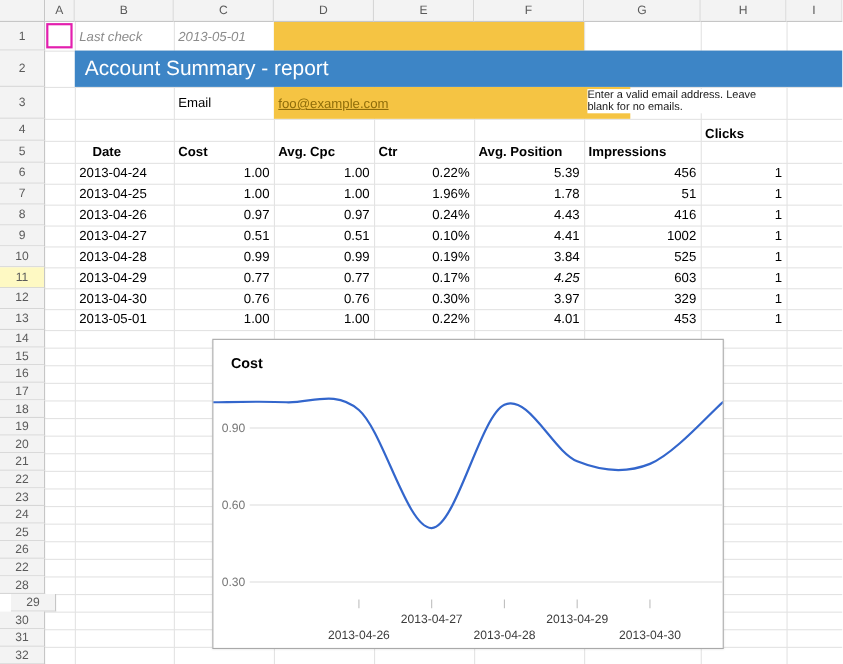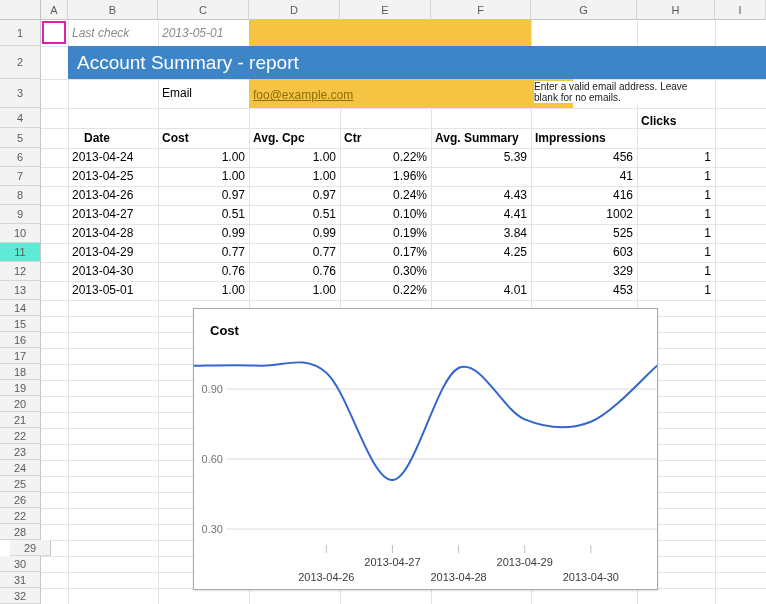--- a/index.html
+++ b/index.html
@@ -5,21 +5,21 @@
   html,body{margin:0;padding:0;background:#fff;}
   #sheet{position:relative;width:766px;height:604px;background:#fff;overflow:hidden;
          font-family:"Liberation Sans",sans-serif;user-select:none;}
   #sheet div{position:absolute;box-sizing:border-box;}
 
   .corner{background:#f3f3f3;border-right:1px solid #c6c6c6;border-bottom:1px solid #c6c6c6;z-index:4;}
   .colhdr{background:#f3f3f3;border-right:1px solid #d6d6d6;border-bottom:1px solid #c6c6c6;
           color:#5a5a5a;font-size:11px;text-align:center;z-index:4;}
   .rowhdr{background:#f3f3f3;border-right:1px solid #c6c6c6;border-bottom:1px solid #d6d6d6;
           color:#5a5a5a;font-size:11px;text-align:center;z-index:4;}
-  .rowhdr.hl{background:#5eead4;}
+  .rowhdr.hl{background:#fef9c3;}
 
   .vline,.hline{background:#e3e3e3;z-index:1;}
 
   .cell{font-size:12px;color:#000;padding:0 4px;white-space:nowrap;z-index:2;}
   .cell.num{text-align:right;}
   .cell.bold{font-weight:bold;}
   .ital{font-style:italic;color:#8b8b8b;}
 
   .block{z-index:2;}
   .yellow{background:var(--yellow,#f5c443);}
@@ -161,35 +161,36 @@
     <div class="hline" style="left: 41px; top: 508px; width: 725px; height: 1px;"></div>
     <div class="hline" style="left: 41px; top: 524px; width: 725px; height: 1px;"></div>
     <div class="hline" style="left: 41px; top: 540px; width: 725px; height: 1px;"></div>
     <div class="hline" style="left: 41px; top: 556px; width: 725px; height: 1px;"></div>
     <div class="hline" style="left: 41px; top: 572px; width: 725px; height: 1px;"></div>
     <div class="hline" style="left: 41px; top: 588px; width: 725px; height: 1px;"></div>
     <div class="cell bold" style="left: 80px; top: 128px; width: 90px; height: 20px; line-height: 20px;">Date</div>
     <div class="cell bold" style="left: 158px; top: 128px; width: 91px; height: 20px; line-height: 20px;">Cost</div>
     <div class="cell bold" style="left: 249px; top: 128px; width: 91px; height: 20px; line-height: 20px;">Avg. Cpc</div>
     <div class="cell bold" style="left: 340px; top: 128px; width: 91px; height: 20px; line-height: 20px;">Ctr</div>
-    <div class="cell bold" style="left: 431px; top: 128px; width: 100px; height: 20px; line-height: 20px;">Avg. Summary</div>
+    <div class="cell bold" style="left: 431px; top: 128px; width: 100px; height: 20px; line-height: 20px;">Avg. Position</div>
     <div class="cell bold" style="left: 531px; top: 128px; width: 106px; height: 20px; line-height: 20px;">Impressions</div>
     <div class="cell bold" style="left: 637px; top: 111px; width: 78px; height: 20px; line-height: 20px;">Clicks</div>
     <div class="cell" style="left: 68px; top: 148px; width: 90px; height: 19px; line-height: 19px;">2013-04-24</div>
     <div class="cell num" style="left: 158px; top: 148px; width: 91px; height: 19px; line-height: 19px;">1.00</div>
     <div class="cell num" style="left: 249px; top: 148px; width: 91px; height: 19px; line-height: 19px;">1.00</div>
     <div class="cell num" style="left: 340px; top: 148px; width: 91px; height: 19px; line-height: 19px;">0.22%</div>
     <div class="cell num" style="left: 431px; top: 148px; width: 100px; height: 19px; line-height: 19px;">5.39</div>
     <div class="cell num" style="left: 531px; top: 148px; width: 106px; height: 19px; line-height: 19px;">456</div>
     <div class="cell num" style="left: 637px; top: 148px; width: 78px; height: 19px; line-height: 19px;">1</div>
     <div class="cell" style="left: 68px; top: 167px; width: 90px; height: 19px; line-height: 19px;">2013-04-25</div>
     <div class="cell num" style="left: 158px; top: 167px; width: 91px; height: 19px; line-height: 19px;">1.00</div>
     <div class="cell num" style="left: 249px; top: 167px; width: 91px; height: 19px; line-height: 19px;">1.00</div>
     <div class="cell num" style="left: 340px; top: 167px; width: 91px; height: 19px; line-height: 19px;">1.96%</div>
-    <div class="cell num" style="left: 531px; top: 167px; width: 106px; height: 19px; line-height: 19px;">41</div>
+    <div class="cell num" style="left: 431px; top: 167px; width: 100px; height: 19px; line-height: 19px;">1.78</div>
+    <div class="cell num" style="left: 531px; top: 167px; width: 106px; height: 19px; line-height: 19px;">51</div>
     <div class="cell num" style="left: 637px; top: 167px; width: 78px; height: 19px; line-height: 19px;">1</div>
     <div class="cell" style="left: 68px; top: 186px; width: 90px; height: 19px; line-height: 19px;">2013-04-26</div>
     <div class="cell num" style="left: 158px; top: 186px; width: 91px; height: 19px; line-height: 19px;">0.97</div>
     <div class="cell num" style="left: 249px; top: 186px; width: 91px; height: 19px; line-height: 19px;">0.97</div>
     <div class="cell num" style="left: 340px; top: 186px; width: 91px; height: 19px; line-height: 19px;">0.24%</div>
     <div class="cell num" style="left: 431px; top: 186px; width: 100px; height: 19px; line-height: 19px;">4.43</div>
     <div class="cell num" style="left: 531px; top: 186px; width: 106px; height: 19px; line-height: 19px; padding-left: 32px;">416</div>
     <div class="cell num" style="left: 637px; top: 186px; width: 78px; height: 19px; line-height: 19px;">1</div>
     <div class="cell" style="left: 68px; top: 205px; width: 90px; height: 19px; line-height: 19px;">2013-04-27</div>
     <div class="cell num" style="left: 158px; top: 205px; width: 91px; height: 19px; line-height: 19px;">0.51</div>
@@ -202,27 +203,28 @@
     <div class="cell num" style="left: 158px; top: 224px; width: 91px; height: 19px; line-height: 19px;">0.99</div>
     <div class="cell num" style="left: 249px; top: 224px; width: 91px; height: 19px; line-height: 19px;">0.99</div>
     <div class="cell num" style="left: 340px; top: 224px; width: 91px; height: 19px; line-height: 19px;">0.19%</div>
     <div class="cell num" style="left: 431px; top: 224px; width: 100px; height: 19px; line-height: 19px;">3.84</div>
     <div class="cell num" style="left: 531px; top: 224px; width: 106px; height: 19px; line-height: 19px;">525</div>
     <div class="cell num" style="left: 637px; top: 224px; width: 78px; height: 19px; line-height: 19px;">1</div>
     <div class="cell" style="left: 68px; top: 243px; width: 90px; height: 19px; line-height: 19px;">2013-04-29</div>
     <div class="cell num" style="left: 158px; top: 243px; width: 91px; height: 19px; line-height: 19px;">0.77</div>
     <div class="cell num" style="left: 249px; top: 243px; width: 91px; height: 19px; line-height: 19px;">0.77</div>
     <div class="cell num" style="left: 340px; top: 243px; width: 91px; height: 19px; line-height: 19px;">0.17%</div>
-    <div class="cell num" style="left: 431px; top: 243px; width: 100px; height: 19px; line-height: 19px;">4.25</div>
+    <div class="cell num" style="left: 431px; top: 243px; width: 100px; height: 19px; line-height: 19px; font-style: italic;">4.25</div>
     <div class="cell num" style="left: 531px; top: 243px; width: 106px; height: 19px; line-height: 19px;">603</div>
     <div class="cell num" style="left: 637px; top: 243px; width: 78px; height: 19px; line-height: 19px;">1</div>
     <div class="cell" style="left: 68px; top: 262px; width: 90px; height: 19px; line-height: 19px;">2013-04-30</div>
     <div class="cell num" style="left: 158px; top: 262px; width: 91px; height: 19px; line-height: 19px;">0.76</div>
     <div class="cell num" style="left: 249px; top: 262px; width: 91px; height: 19px; line-height: 19px;">0.76</div>
     <div class="cell num" style="left: 340px; top: 262px; width: 91px; height: 19px; line-height: 19px;">0.30%</div>
+    <div class="cell num" style="left: 431px; top: 262px; width: 100px; height: 19px; line-height: 19px;">3.97</div>
     <div class="cell num" style="left: 531px; top: 262px; width: 106px; height: 19px; line-height: 19px;">329</div>
     <div class="cell num" style="left: 637px; top: 262px; width: 78px; height: 19px; line-height: 19px;">1</div>
     <div class="cell" style="left: 68px; top: 281px; width: 90px; height: 19px; line-height: 19px;">2013-05-01</div>
     <div class="cell num" style="left: 158px; top: 281px; width: 91px; height: 19px; line-height: 19px;">1.00</div>
     <div class="cell num" style="left: 249px; top: 281px; width: 91px; height: 19px; line-height: 19px;">1.00</div>
     <div class="cell num" style="left: 340px; top: 281px; width: 91px; height: 19px; line-height: 19px;">0.22%</div>
     <div class="cell num" style="left: 431px; top: 281px; width: 100px; height: 19px; line-height: 19px;">4.01</div>
     <div class="cell num" style="left: 531px; top: 281px; width: 106px; height: 19px; line-height: 19px;">453</div>
     <div class="cell num" style="left: 637px; top: 281px; width: 78px; height: 19px; line-height: 19px;">1</div>
   </div>

